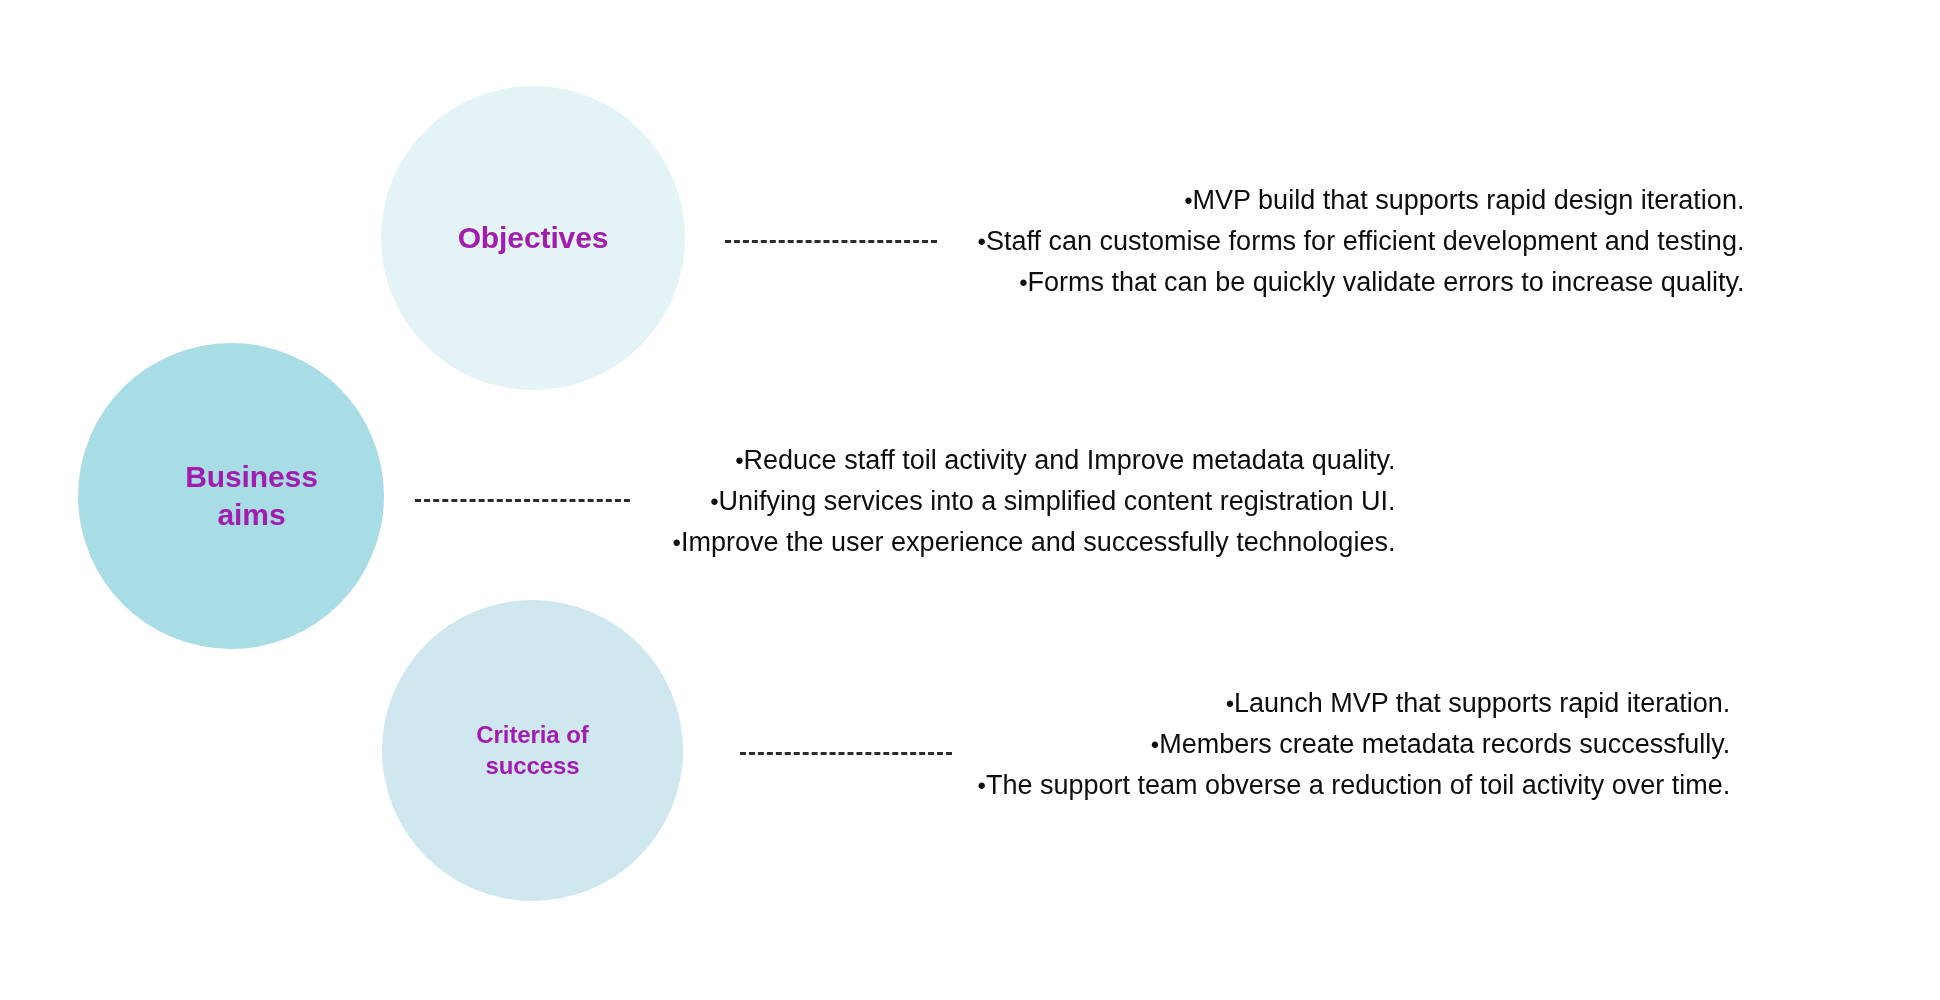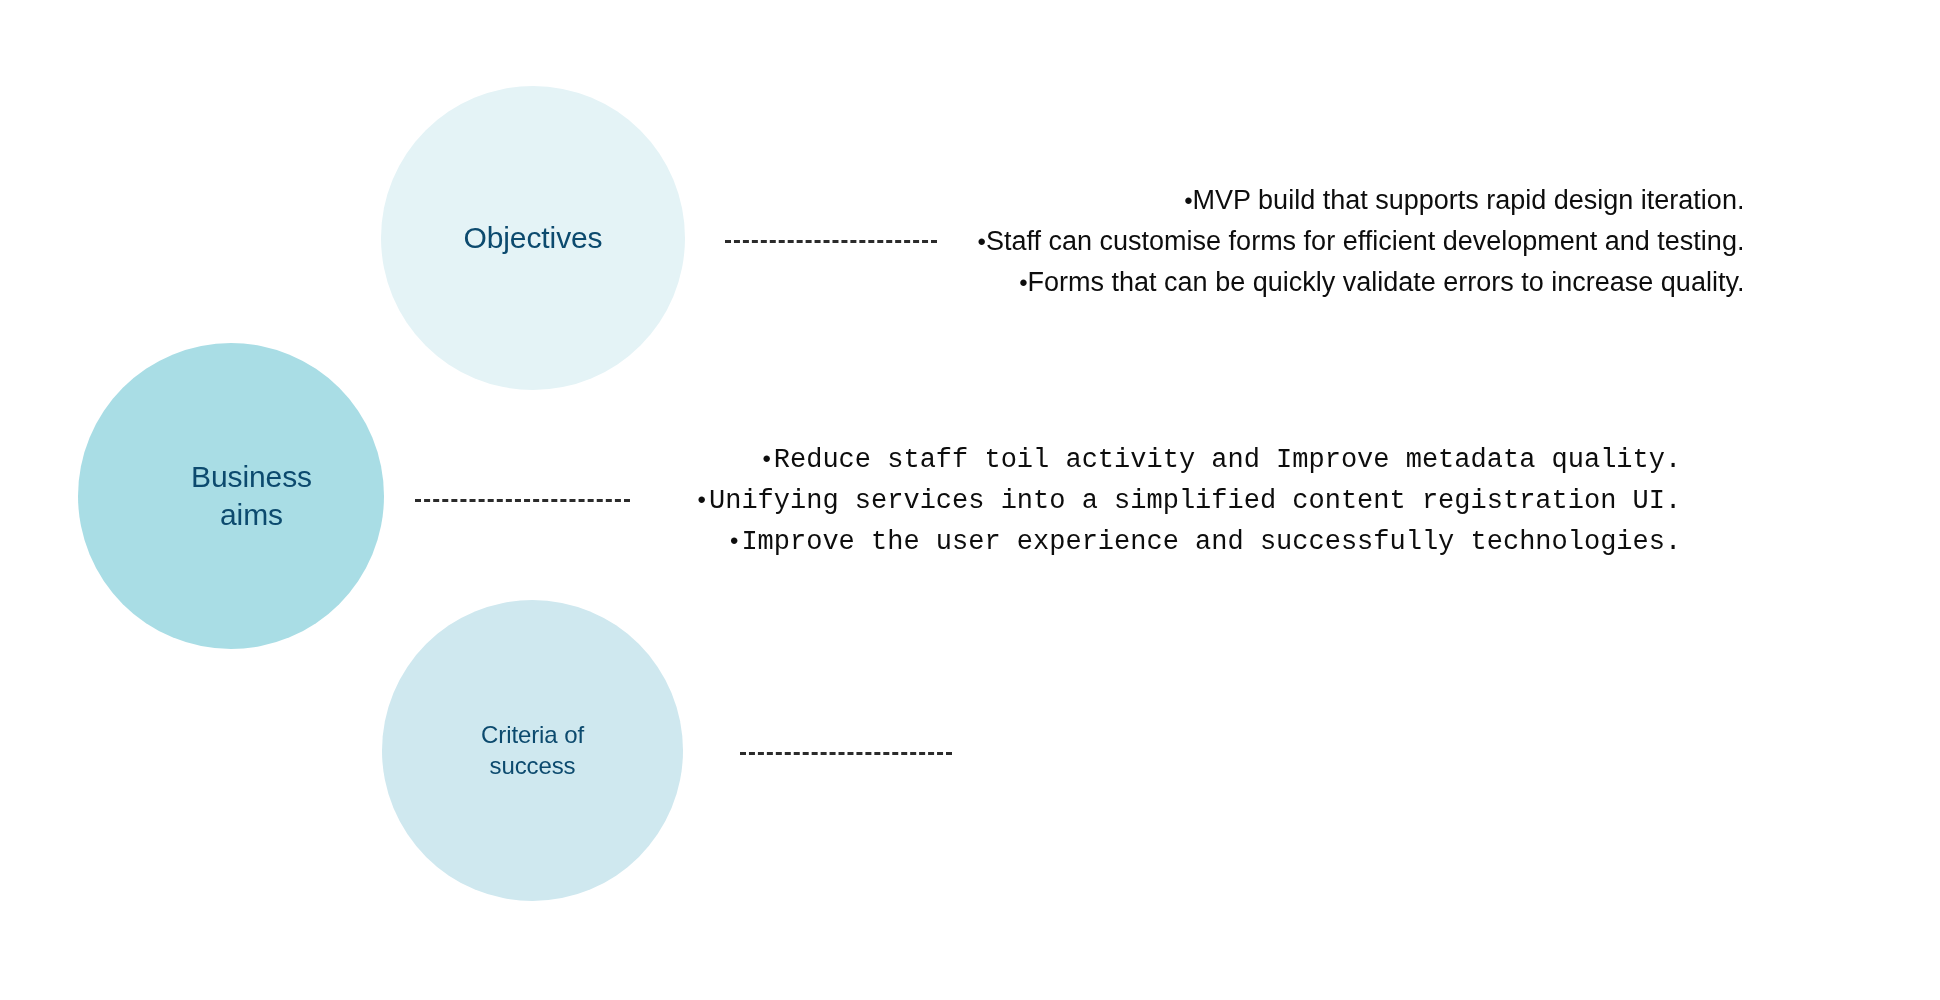--- a/index.html
+++ b/index.html
@@ -25,22 +25,22 @@
   .node {
     position: absolute;
     border-radius: 50%;
     display: flex;
     align-items: center;
     justify-content: center;
     text-align: center;
     box-sizing: border-box;
   }
   .node-label {
-    font-weight: 400;
-    color: #0c4a6e;
+    font-weight: 700;
+    color: #a21caf;
     line-height: 1.28;
     letter-spacing: -0.1px;
     white-space: pre-line;
   }
 
   #node-business {
     left: 78px;
     top: 343px;
     width: 306px;
     height: 306px;
@@ -105,23 +105,22 @@
     display: inline-block;
     width: 17px;
     font-size: 24px;
   }
 
   #bullets-objectives {
     left: 969px;
     top: 180px;
   }
   #bullets-business {
-    left: 692px;
+    left: 664px;
     top: 440px;
-    font-family: Liberation Mono, monospace;
   }
   #bullets-criteria {
     left: 969px;
     top: 683px;
   }
 </style>
 </head>
 <body>
 
 <div id="canvas">
@@ -149,14 +148,19 @@
     <span class="bullet-line">Staff can customise forms for efficient development and testing.</span>
     <span class="bullet-line">Forms that can be quickly validate errors to increase quality.</span>
   </div>
 
   <div class="bullets" id="bullets-business">
     <span class="bullet-line">Reduce staff toil activity and Improve metadata quality.</span>
     <span class="bullet-line">Unifying services into a simplified content registration UI.</span>
     <span class="bullet-line">Improve the user experience and successfully technologies.</span>
   </div>
 
+  <div class="bullets" id="bullets-criteria">
+    <span class="bullet-line">Launch MVP that supports rapid iteration.</span>
+    <span class="bullet-line">Members create metadata records successfully.</span>
+    <span class="bullet-line">The support team obverse a reduction of toil activity over time.</span>
+  </div>
 
 </div>
 
 </body></html>

